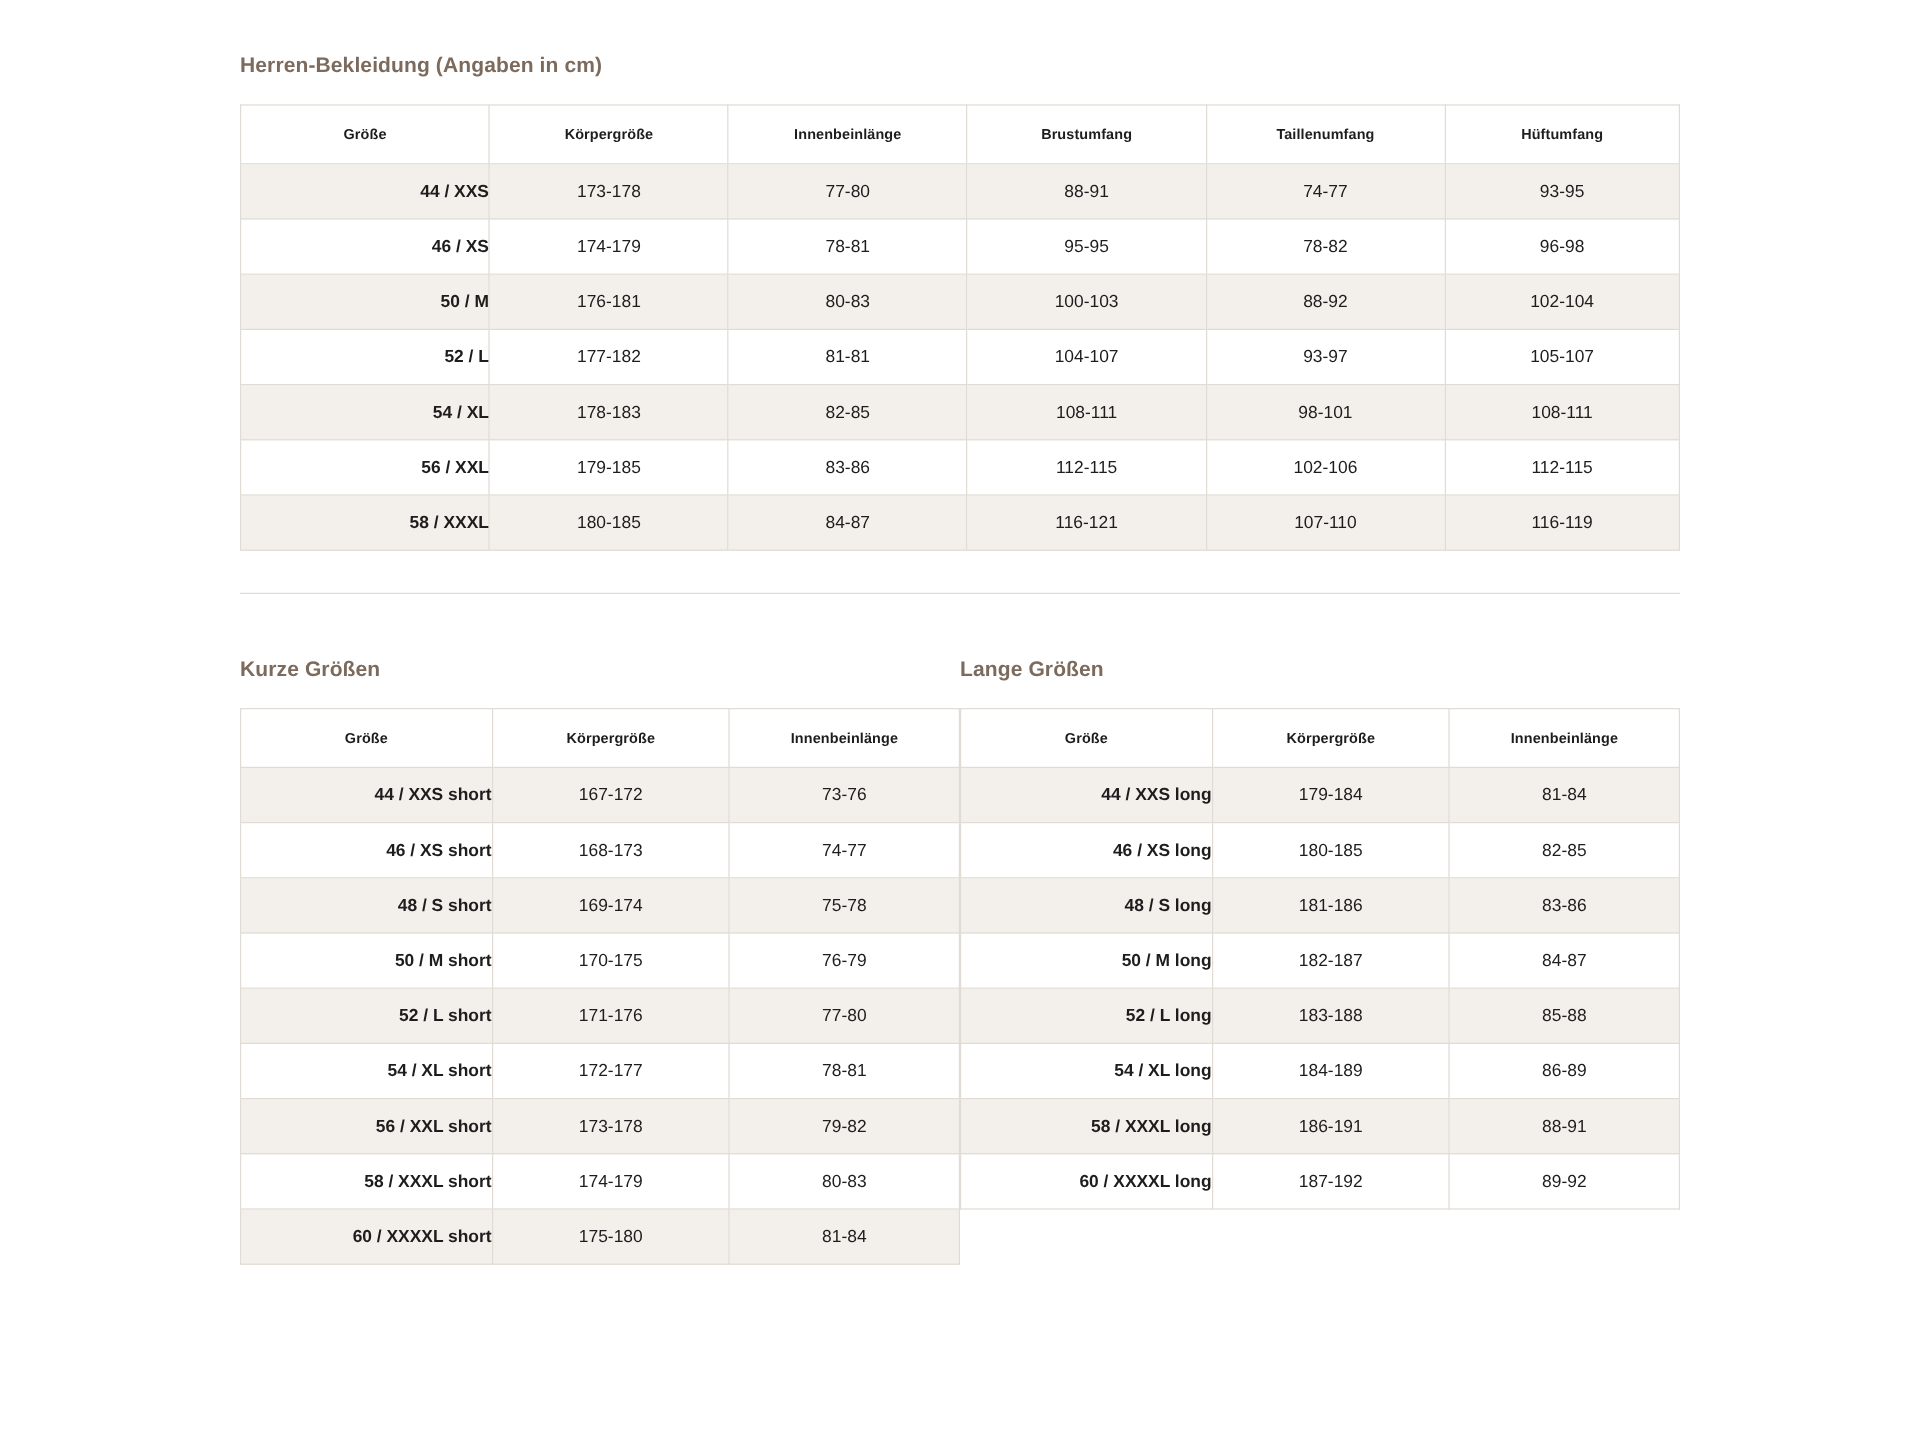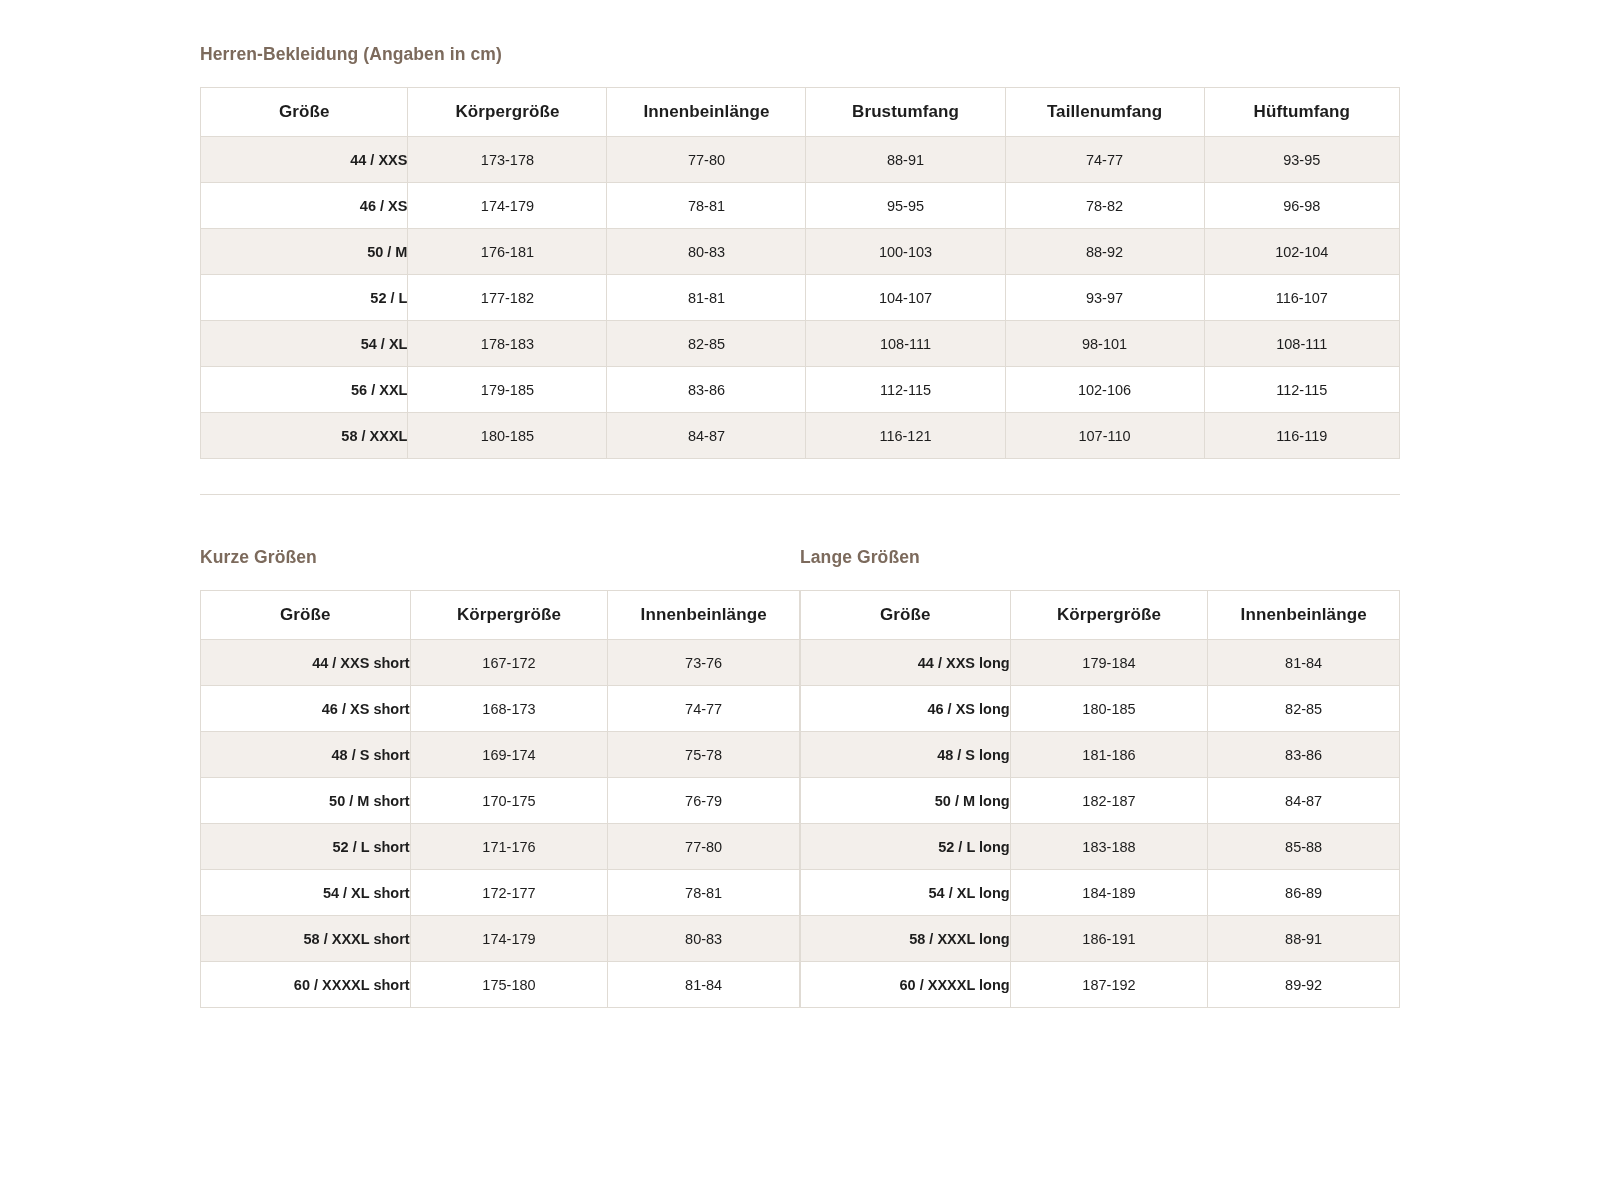--- a/index.html
+++ b/index.html
@@ -45,21 +45,21 @@
     color: #1d1d1d;
     padding: 0;
     height: 45px;
     vertical-align: middle;
   }
 
   table.size-table thead th {
     font-weight: bold;
     background: #ffffff;
     height: 48px;
-    font-size: 17px;
+    font-size: 12px;
     letter-spacing: 0.1px;
   }
 
   table.size-table tbody tr:nth-child(odd) td {
     background: #f3efeb;
   }
   table.size-table tbody tr:nth-child(even) td {
     background: #ffffff;
   }
 
@@ -148,21 +148,21 @@
         <td>100-103</td>
         <td>88-92</td>
         <td>102-104</td>
       </tr>
       <tr>
         <td class="size-cell">52 / L</td>
         <td>177-182</td>
         <td>81-81</td>
         <td>104-107</td>
         <td>93-97</td>
-        <td>116-107</td>
+        <td>105-107</td>
       </tr>
       <tr>
         <td class="size-cell">54 / XL</td>
         <td>178-183</td>
         <td>82-85</td>
         <td>108-111</td>
         <td>98-101</td>
         <td>108-111</td>
       </tr>
       <tr>
@@ -228,20 +228,25 @@
             <td class="size-cell">52 / L short</td>
             <td>171-176</td>
             <td>77-80</td>
           </tr>
           <tr>
             <td class="size-cell">54 / XL short</td>
             <td>172-177</td>
             <td>78-81</td>
           </tr>
           <tr>
+            <td class="size-cell">56 / XXL short</td>
+            <td>173-178</td>
+            <td>79-82</td>
+          </tr>
+          <tr>
             <td class="size-cell">58 / XXXL short</td>
             <td>174-179</td>
             <td>80-83</td>
           </tr>
           <tr>
             <td class="size-cell">60 / XXXXL short</td>
             <td>175-180</td>
             <td>81-84</td>
           </tr>
         </tbody>

